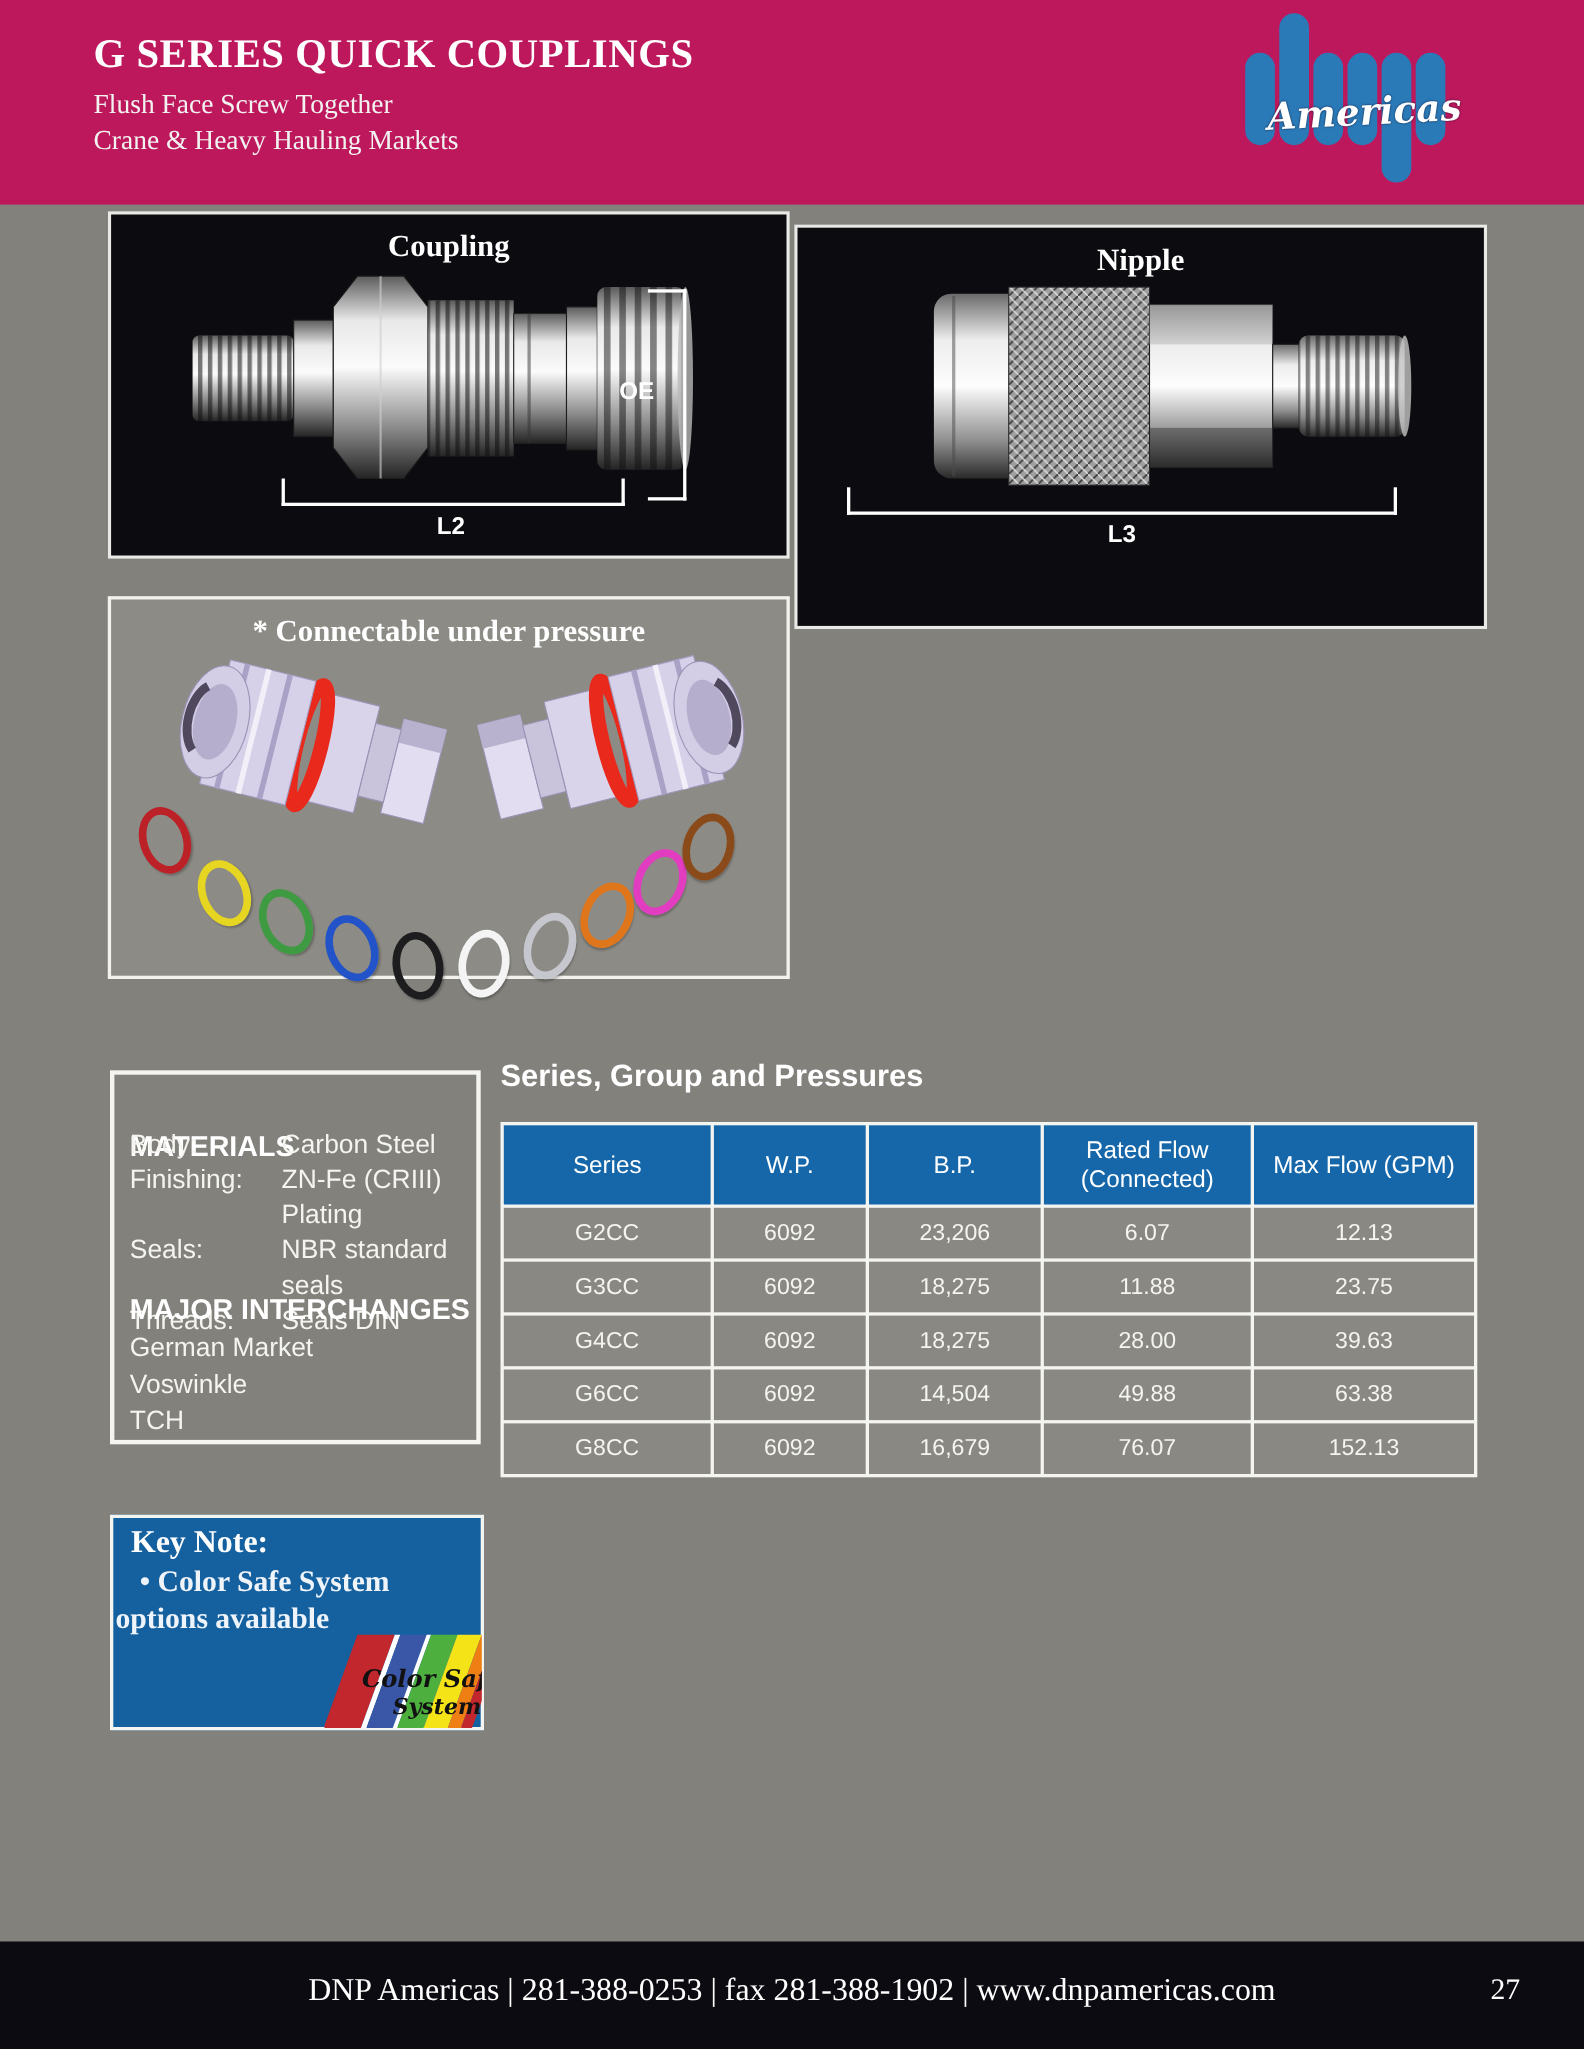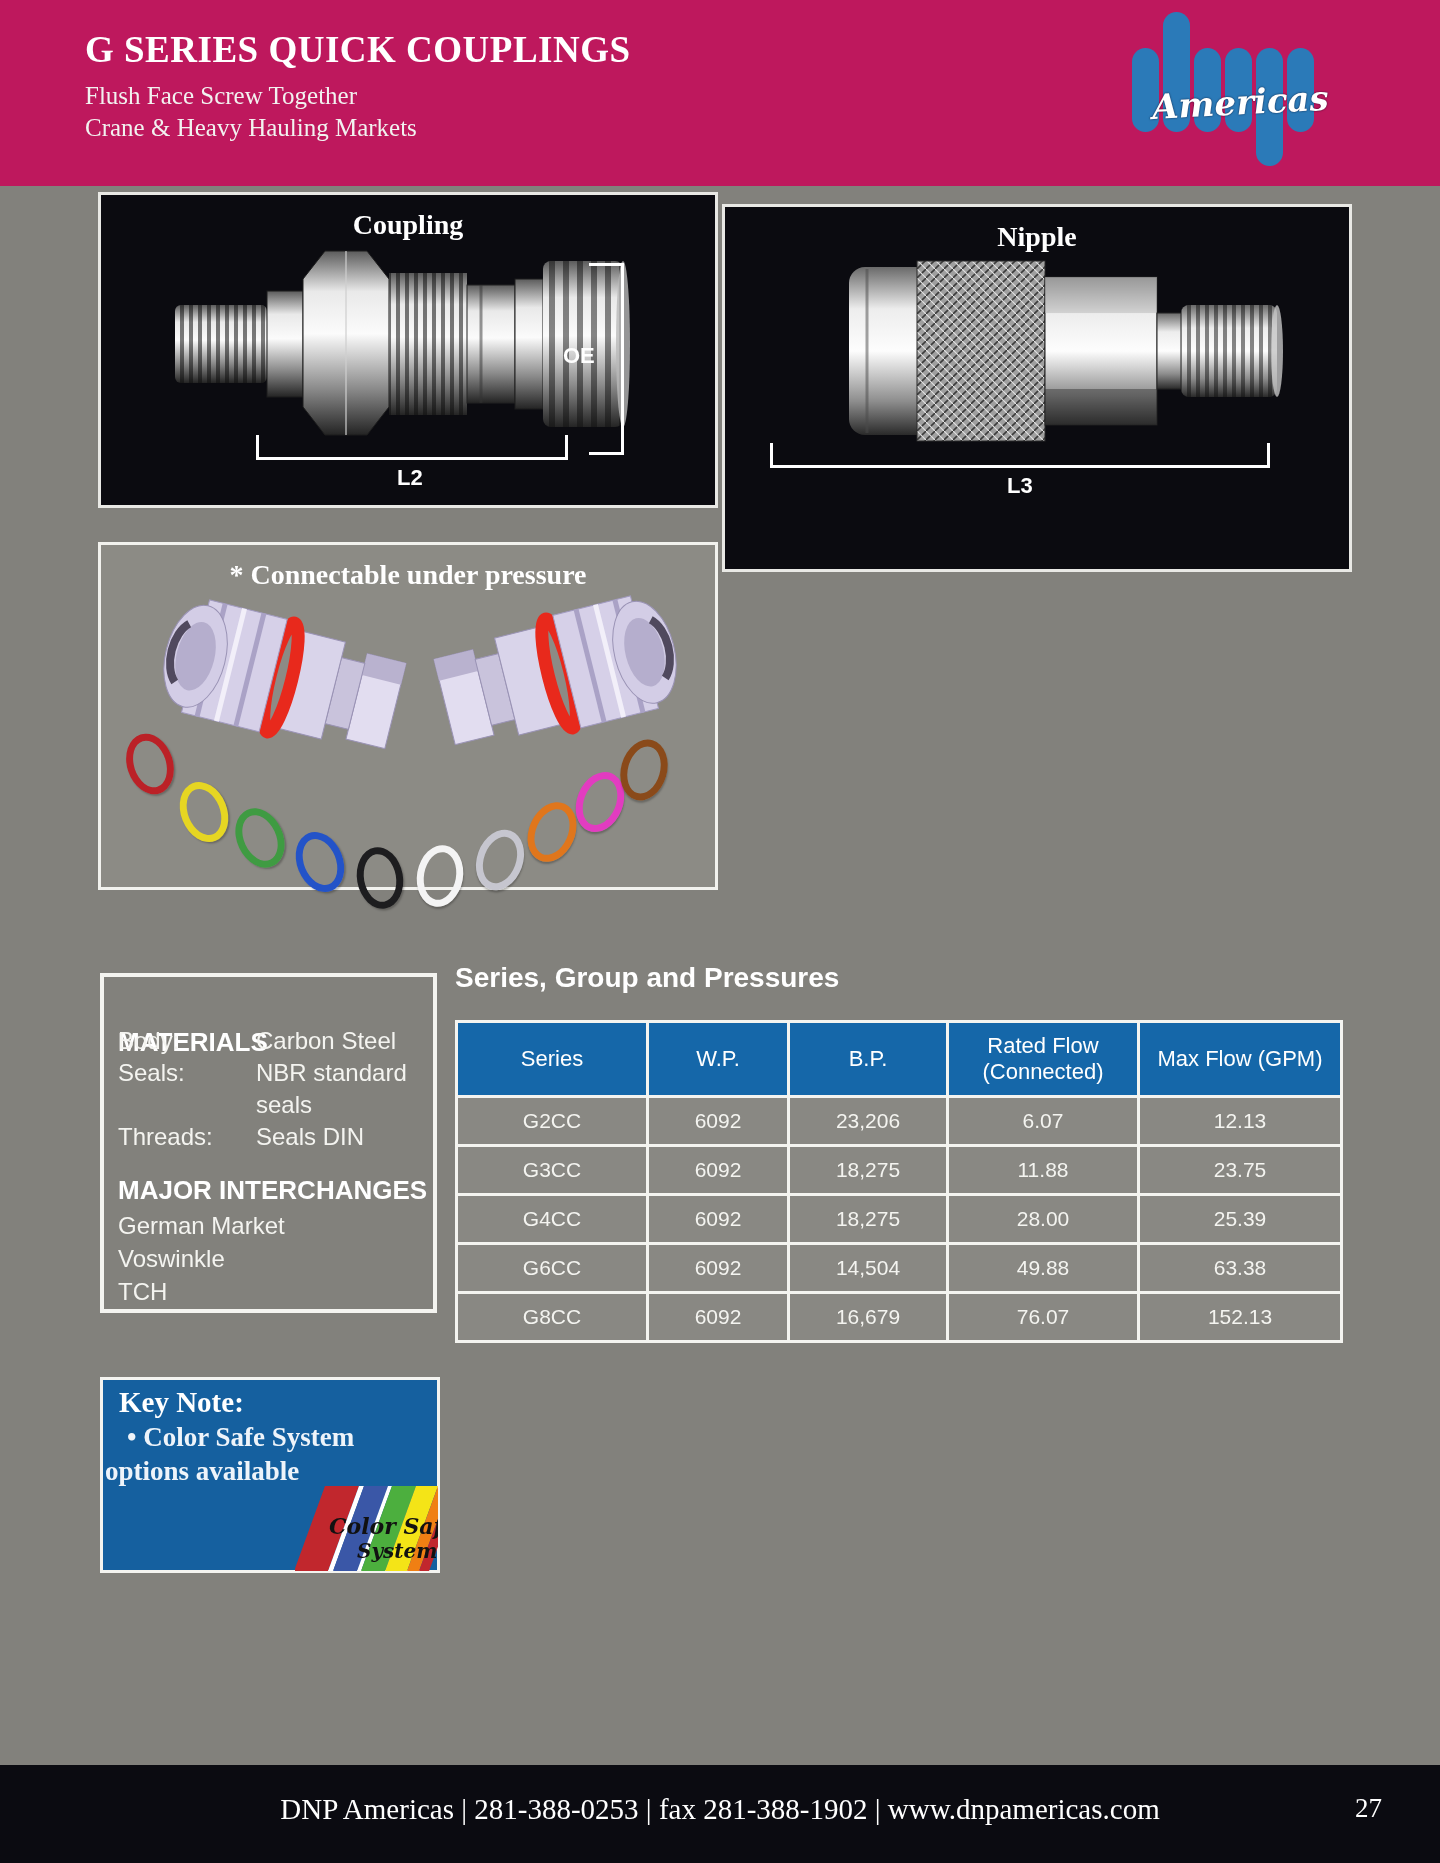--- a/index.html
+++ b/index.html
@@ -224,20 +224,24 @@
 
 
   <div class="materials-box">
     <div class="materials-title">MATERIALS</div>
     <div class="mat-rows">
       <div class="mat-row">
         <span class="lab">Body:</span>
         <span class="val">Carbon Steel</span>
       </div>
       <div class="mat-row">
+        <span class="lab">Finishing:</span>
+        <span class="val">ZN-Fe (CRIII) Plating</span>
+      </div>
+      <div class="mat-row">
         <span class="lab">Seals:</span>
         <span class="val">NBR standard seals</span>
       </div>
       <div class="mat-row">
         <span class="lab">Threads:</span>
         <span class="val">Seals DIN</span>
       </div>
     </div>
     <div class="inter-title">MAJOR INTERCHANGES</div>
     <ul class="inter-list">
@@ -278,21 +282,21 @@
         <td>6092</td>
         <td>18,275</td>
         <td>11.88</td>
         <td>23.75</td>
       </tr>
       <tr>
         <td>G4CC</td>
         <td>6092</td>
         <td>18,275</td>
         <td>28.00</td>
-        <td>25.39</td>
+        <td>39.63</td>
       </tr>
       <tr>
         <td>G6CC</td>
         <td>6092</td>
         <td>14,504</td>
         <td>49.88</td>
         <td>63.38</td>
       </tr>
       <tr>
         <td>G8CC</td>

